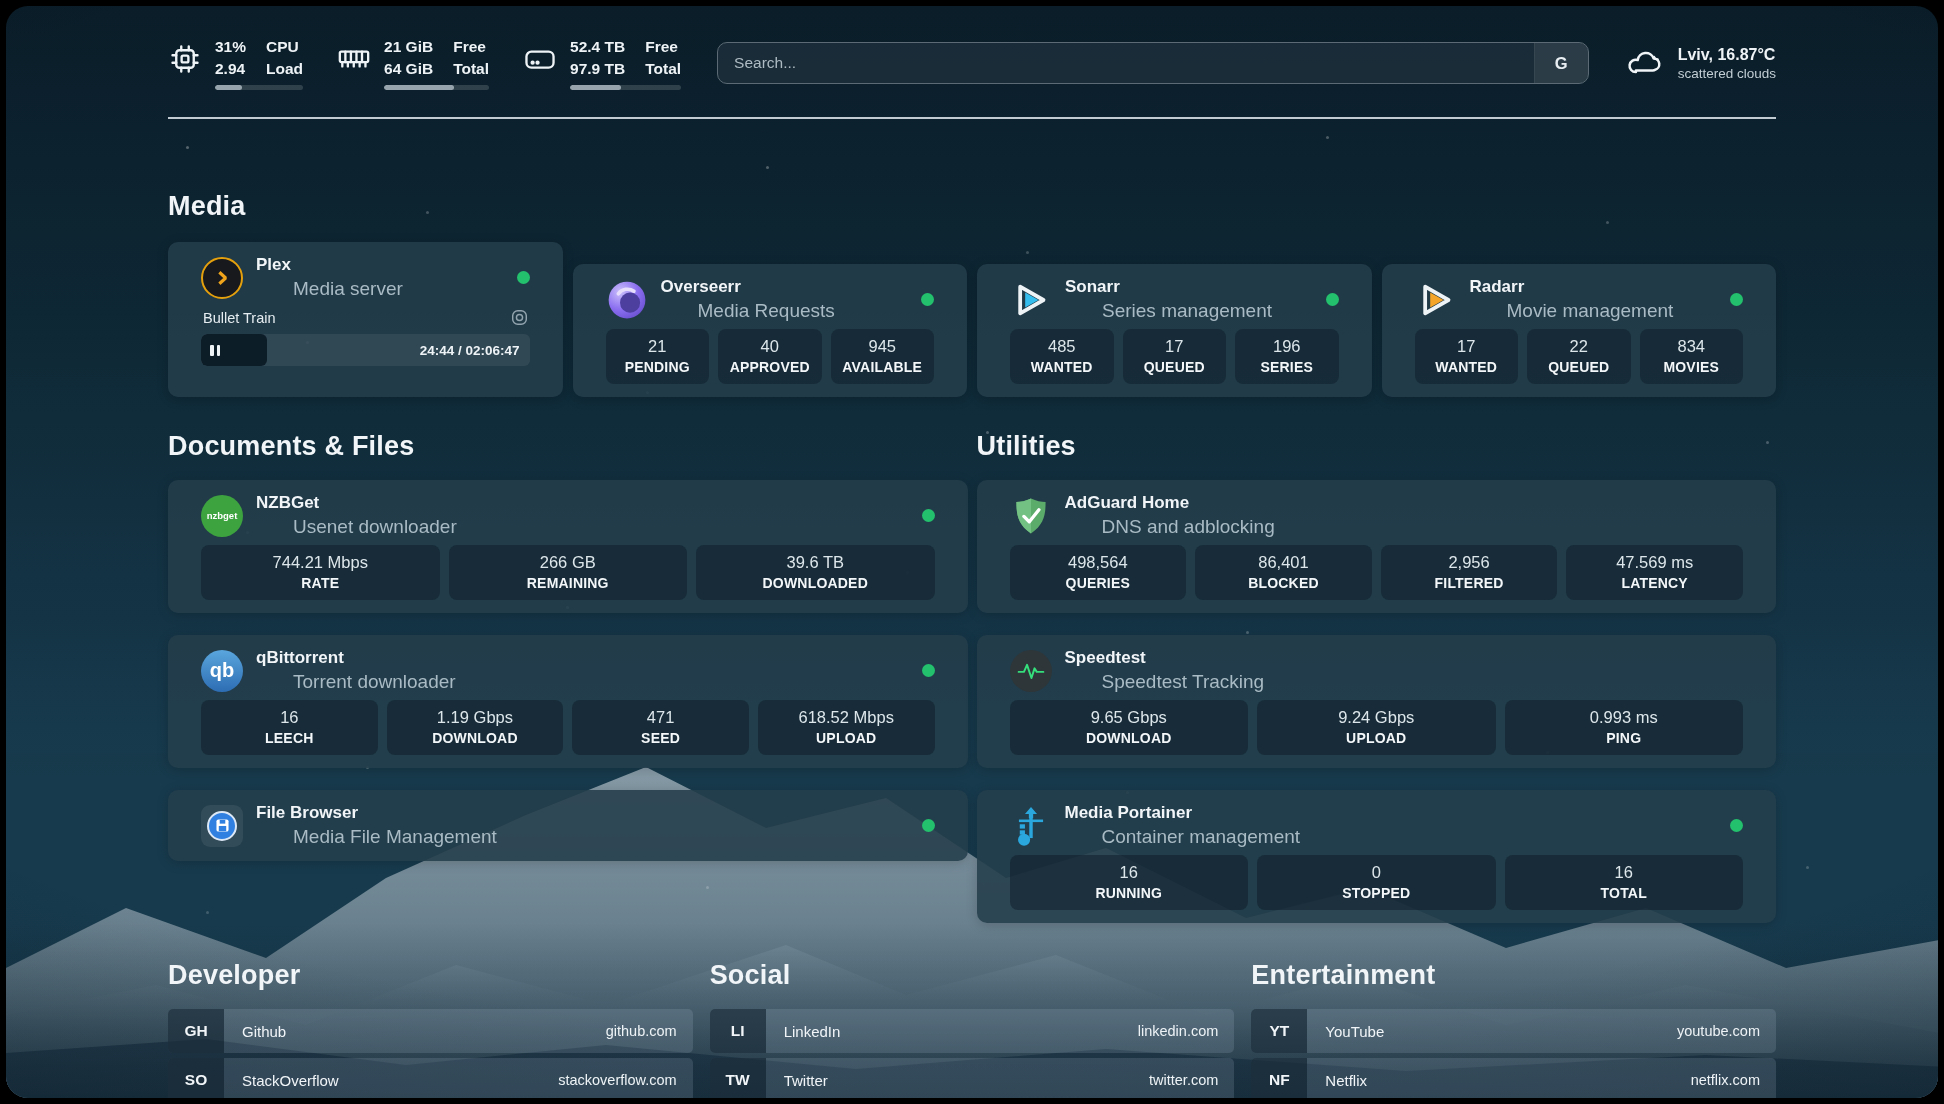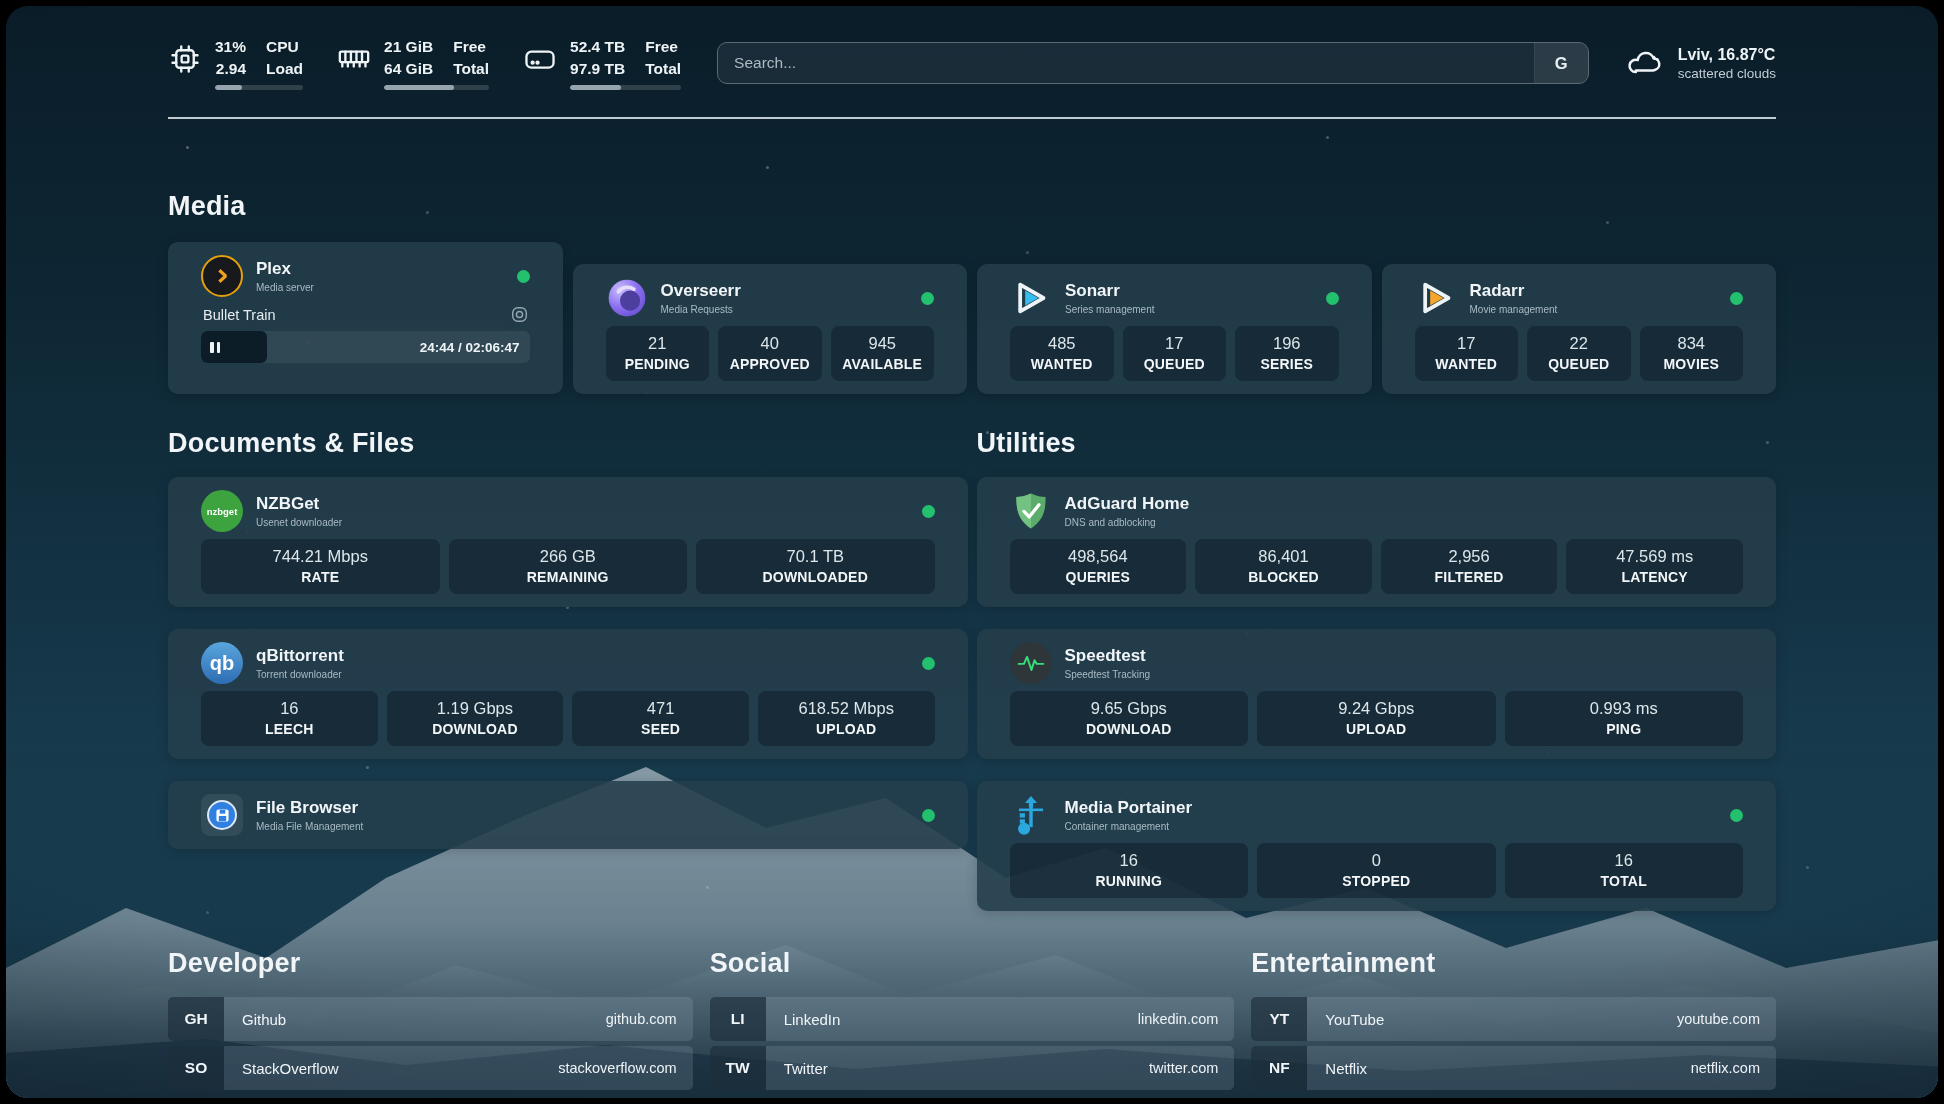--- a/index.html
+++ b/index.html
@@ -34,21 +34,21 @@
   .content { position:relative; height:100%; padding:0 162px; }
 
   
   .topbar { display:flex; align-items:center; padding-top:30px; }
   .sys-stats { display:flex; gap:34px; }
   .sys-stat { display:flex; gap:13px; align-items:flex-start; }
   .sys-icon { width:34px; height:46px; display:flex; align-items:center; justify-content:center; color:#eef3f6; }
   .stat-body { display:flex; flex-direction:column; }
   .stat-rows { display:flex; gap:20px; font-size:15.5px; font-weight:600; color:#eef3f6; line-height:1.4; }
   .stat-col div { white-space:nowrap; }
-  .stat-col.values { text-align:right; }
+  .stat-col.values { }
   .stat-bar { height:5px; border-radius:3px; background:rgba(255,255,255,0.15); margin-top:6px; overflow:hidden; }
   .stat-bar-fill { height:100%; border-radius:3px; background:#97a4ad; }
 
   .search-box { flex:1; margin:0 36px; height:42px; border:1px solid #5b6a74; border-radius:10px;
     background:rgba(39,55,67,0.55); display:flex; overflow:hidden; align-items:stretch; }
   .search-input { flex:1; background:transparent; border:none; outline:none; color:#dfe7ec;
     padding:0 16px; font-size:15.5px; font-family:"Liberation Sans",sans-serif; }
   .search-input::placeholder { color:#aebbc3; }
   .search-engine { width:54px; background:rgba(255,255,255,0.08); border-left:1px solid rgba(255,255,255,0.06);
     display:flex; align-items:center; justify-content:center; color:#e8eef2; font-size:16.5px; font-weight:600; cursor:pointer; }
@@ -65,21 +65,21 @@
   .media-title { margin:72px 0 20px; }
   .col-title { margin:34px 0 18px; }
   .links-title { margin:37px 0 18px; }
 
   .card { background:rgba(36,61,75,0.88); border-radius:10px; padding:13px 33px; position:relative;
     box-shadow:0 2px 12px rgba(0,0,0,0.18); }
   .card + .card { margin-top:22px; }
   .card-header { display:flex; align-items:center; gap:13px; }
   .app-icon { width:42px; height:42px; flex:0 0 auto; display:flex; align-items:center; justify-content:center; position:relative; }
   .card-title { font-size:17px; font-weight:600; color:#f1f5f8; }
-  .card-subtitle { font-size:10px; color:#a9bbc4; margin-top:3px; }
+  .card-subtitle { font-size:19px; color:#a9bbc4; margin-top:3px;margin-left:37px; }
   .status-dot { width:13px; height:13px; border-radius:50%; background:var(--status-green,#23c06d);
     margin-left:auto; flex:0 0 auto; }
 
   .stat-boxes { display:grid; gap:9px; margin-top:7px; }
   .cols-3 { grid-template-columns:repeat(3,1fr); }
   .cols-4 { grid-template-columns:repeat(4,1fr); }
   .stat-box { background:rgba(14,31,41,0.55); border-radius:8px; text-align:center; padding:8px 6px 9px; }
   .stat-value { font-size:16.5px; color:#dde6eb; }
   .stat-label { font-size:14px; font-weight:700; color:#f4f7f9; margin-top:3px; letter-spacing:.2px; }
 
@@ -400,21 +400,21 @@
           <div class="stat-boxes cols-3">
             <div class="stat-box">
               <div class="stat-value">744.21 Mbps</div>
               <div class="stat-label">RATE</div>
             </div>
             <div class="stat-box">
               <div class="stat-value">266 GB</div>
               <div class="stat-label">REMAINING</div>
             </div>
             <div class="stat-box">
-              <div class="stat-value">70.1 TB</div>
+              <div class="stat-value">39.6 TB</div>
               <div class="stat-label">DOWNLOADED</div>
             </div>
           </div>
         </div>
 
         <div class="card">
           <div class="card-header">
             <div class="app-icon logo-circle qb-logo">
               <span>qb</span>
             </div>

